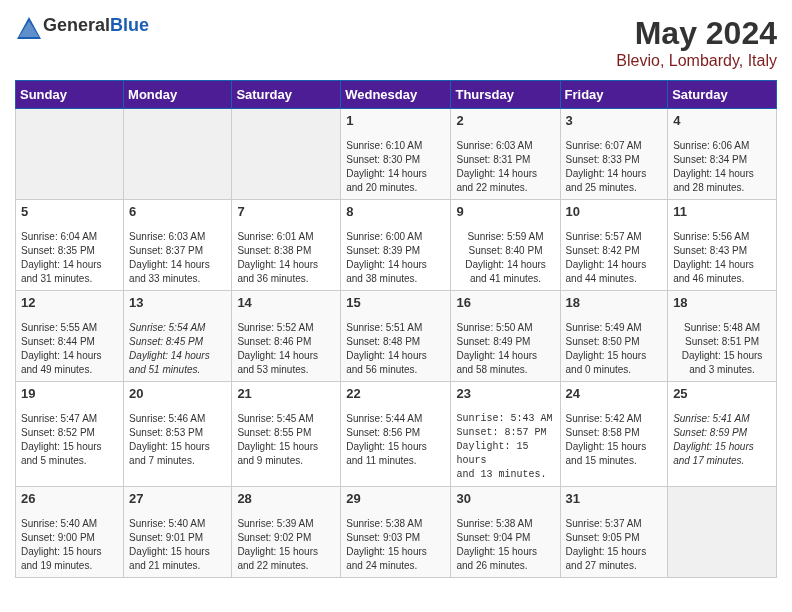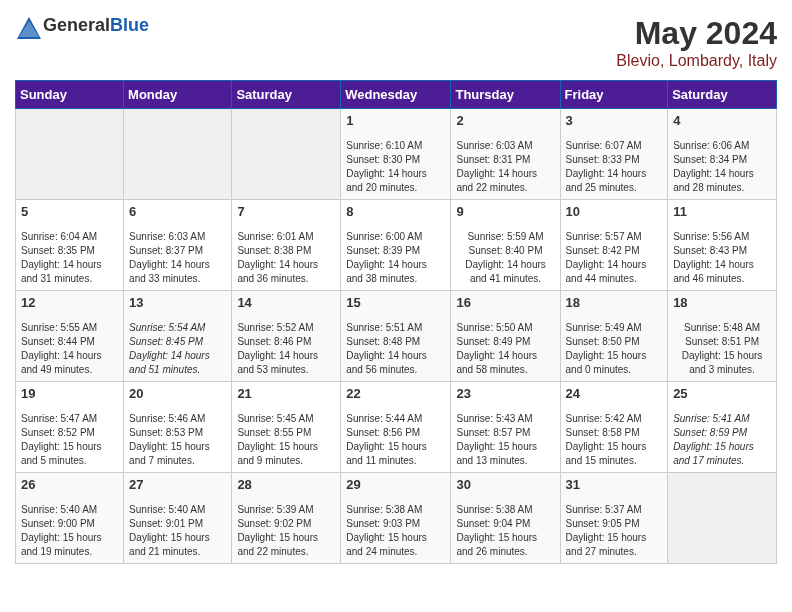--- a/index.html
+++ b/index.html
@@ -283,21 +283,21 @@
         </td>
         <td>
           <div class="day-number">22</div>
           <div class="day-info" style="white-space: pre-line;">Sunrise: 5:44 AM
 Sunset: 8:56 PM
 Daylight: 15 hours
 and 11 minutes.</div>
         </td>
         <td>
           <div class="day-number">23</div>
-          <div class="day-info" style="white-space: pre-line;">Sunrise: 5:43 AM
+          <div class="day-info" style="white-space: pre-line; font-family: Liberation Mono, monospace;">Sunrise: 5:43 AM
 Sunset: 8:57 PM
 Daylight: 15 hours
 and 13 minutes.</div>
         </td>
         <td>
           <div class="day-number">24</div>
           <div class="day-info" style="white-space: pre-line;">Sunrise: 5:42 AM
 Sunset: 8:58 PM
 Daylight: 15 hours
 and 15 minutes.</div>

